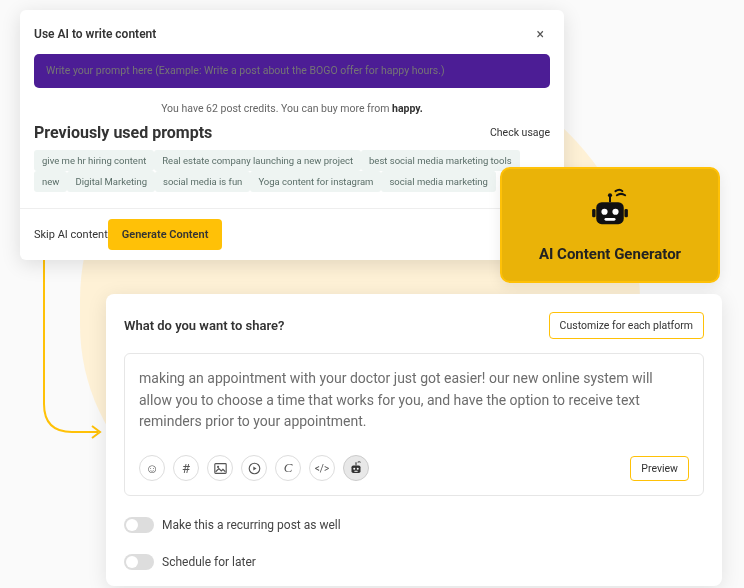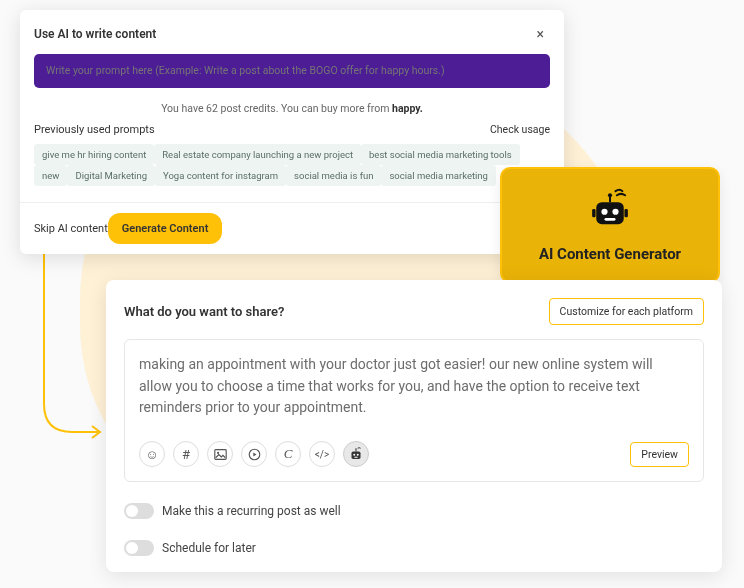--- a/index.html
+++ b/index.html
@@ -6,32 +6,32 @@
 body{background:#fafafa;width:744px;height:588px;position:relative;overflow:hidden}
 .bg-blob{position:absolute;left:80px;top:50px;width:560px;height:500px;background:#FEF1D6;border-radius:50% 50% 40% 45%;z-index:0}
 .modal-ai{position:absolute;left:20px;top:10px;width:544px;background:#fff;border-radius:6px;box-shadow:0 4px 20px rgba(0,0,0,0.12);z-index:2;padding:14px 14px 10px}
 .modal-header{display:flex;justify-content:space-between;align-items:center;margin-bottom:10px}
 .modal-title{font-size:12px;font-weight:600;color:#333}
 .close-x{font-size:14px;color:#555;cursor:pointer;padding:2px 6px}
 .prompt-input{width:100%;background:#4c1d95;border:none;border-radius:5px;padding:10px 12px;font-size:10.5px;color:#999;resize:none;height:34px}
 .credit-line{text-align:center;font-size:10.5px;color:#666;margin:10px 0 8px}
 .credit-line b{color:#333}
 .prompt-row{display:flex;justify-content:space-between;align-items:center;margin-bottom:8px}
-.prev-label{font-size:11px;font-weight:400;color:#333}
+.prev-label{font-size:16px;font-weight:700;color:#333}
 .check-usage{font-size:10.5px;color:#333;cursor:pointer}
 .chips{display:flex;flex-wrap:wrap;margin-bottom:16px}
 .chip{background:#EEF4F2;color:#5a6e68;font-size:9.5px;padding:5px 8px;border-radius:3px;cursor:pointer}
 .modal-footer{display:flex;align-items:center;margin:0 -14px -10px;padding:10px 14px;border-top:1px solid #eee}
 .skip{font-size:11px;color:#333;cursor:pointer}
-.gen-btn{background:#FFC107;border:none;border-radius:12px;padding:9px 14px;font-size:11px;font-weight:600;color:#333;cursor:pointer}
+.gen-btn{background:#FFC107;border:none;border-radius:4px;padding:9px 14px;font-size:11px;font-weight:600;color:#333;cursor:pointer}
 .gen-card{position:absolute;right:24px;top:167px;width:220px;background:#eab308;border:2px solid #FFC107;border-radius:10px;box-shadow:0 4px 14px rgba(0,0,0,0.08);padding:18px;text-align:center;z-index:2}
 .gen-card-title{font-size:15px;font-weight:700;color:#222;margin-top:10px}
 .robot-svg{width:44px;height:44px}
 .arrow-svg{position:absolute;left:24px;top:244px;z-index:1}
-.share-card{position:absolute;left:106px;top:280px;width:616px;background:#fff;border-radius:8px;box-shadow:0 4px 20px rgba(0,0,0,0.1);z-index:2;padding:18px 18px 16px}
+.share-card{position:absolute;left:106px;top:294px;width:616px;background:#fff;border-radius:8px;box-shadow:0 4px 20px rgba(0,0,0,0.1);z-index:2;padding:18px 18px 16px}
 .share-head{display:flex;justify-content:space-between;align-items:center;margin-bottom:14px}
 .share-title{font-size:13px;font-weight:600;color:#333}
 .customize-btn{background:#fff;border:1px solid #FFC107;border-radius:4px;padding:6px 10px;font-size:10.5px;color:#333;cursor:pointer}
 .content-box{border:1px solid #e6e6e6;border-radius:6px;padding:14px}
 .content-text{font-size:14px;color:#6d6d6d;line-height:1.55}
 .tool-row{display:flex;align-items:center;justify-content:space-between;margin-top:22px}
 .tool-icons{display:flex;gap:8px;align-items:center}
 .ticon{width:26px;height:26px;border:1px solid #ddd;border-radius:50%;display:flex;align-items:center;justify-content:center;color:#555;font-size:13px;cursor:pointer;background:#fff}
 .ticon.active{background:#e8e8e8;border-color:#ccc}
 .preview-btn{background:#fff;border:1px solid #FFC107;border-radius:4px;padding:5px 10px;font-size:10.5px;color:#333;cursor:pointer}
@@ -62,22 +62,22 @@
   <div class="prompt-row">
     <div class="prev-label">Previously used prompts</div>
     <div class="check-usage">Check usage</div>
   </div>
   <div class="chips">
     <span class="chip">give me hr hiring content</span>
     <span class="chip">Real estate company launching a new project</span>
     <span class="chip">best social media marketing tools</span>
     <span class="chip">new</span>
     <span class="chip">Digital Marketing</span>
+    <span class="chip">social media is fun</span>
     <span class="chip">Yoga content for instagram</span>
-    <span class="chip">social media is fun</span>
     <span class="chip">social media marketing</span>
   </div>
   <div class="modal-footer">
     <div class="skip">Skip AI content</div>
     <button class="gen-btn">Generate Content</button>
   </div>
 </div>
 
 <div class="gen-card">
   <svg class="robot-svg" viewBox="0 0 64 64">

